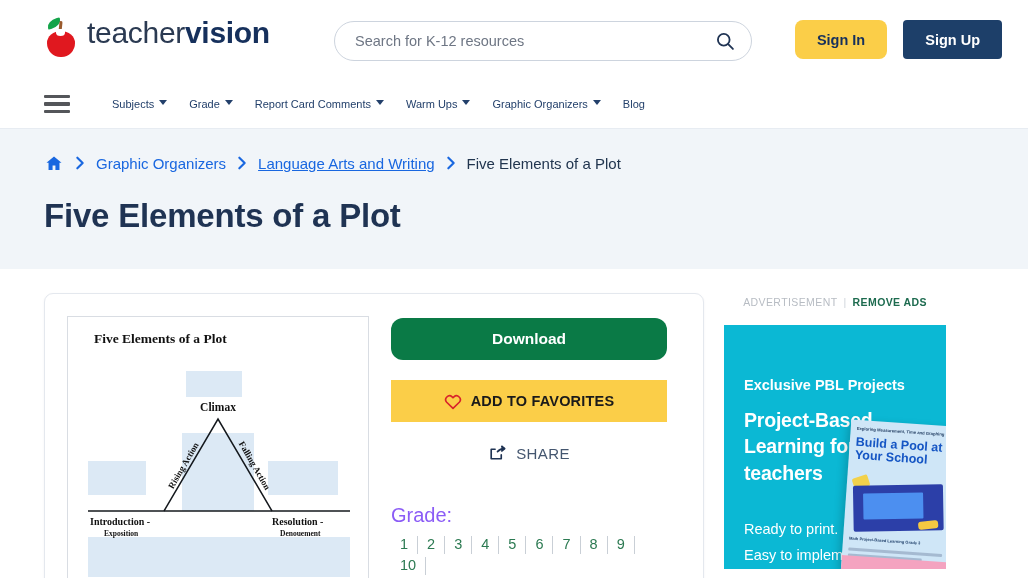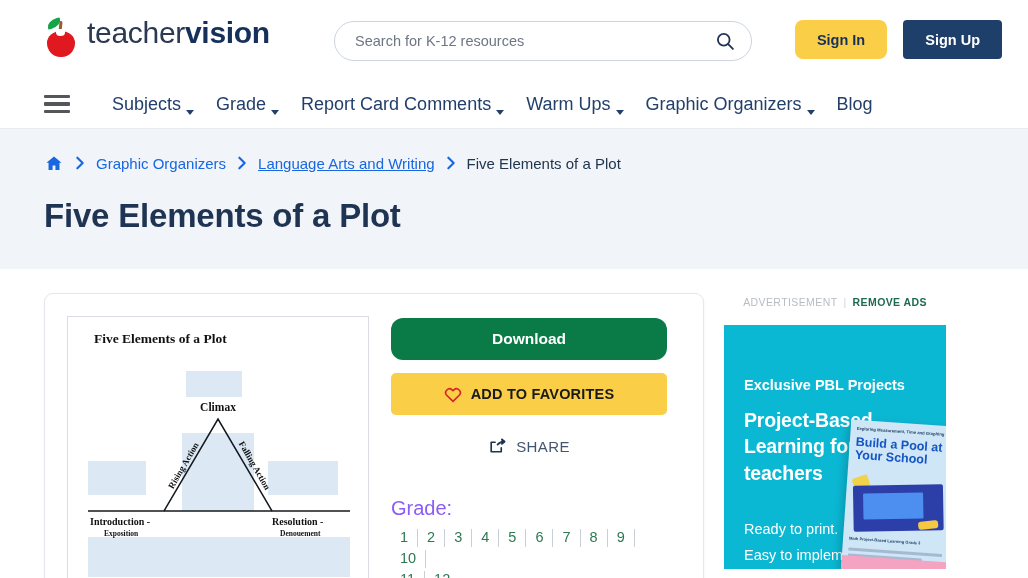--- a/index.html
+++ b/index.html
@@ -99,22 +99,22 @@
   .nav {
     height: 48px;
     display: flex; align-items: center;
     padding: 0 44px;
     gap: 22px;
     background: #ffffff;
   }
   .hamburger { display: flex; flex-direction: column; justify-content: space-between; width: 26px; height: 18px; cursor: pointer; margin-right: 20px; }
   .hamburger span { display: block; height: 3.4px; background: #54565a; border-radius: 1px; }
   .nav-item {
-    display: flex; align-items: flex-end; gap: 5px;
-    font-size: 18px; color: #23406b;
+    display: flex; align-items: flex-start; gap: 5px;
+    font-size: 11px; color: #23406b;
     cursor: pointer; white-space: nowrap;
   }
   .caret {
     width: 0; height: 0;
     border-left: 4.5px solid transparent;
     border-right: 4.5px solid transparent;
     border-top: 5px solid #23406b;
     margin-top: 2px;
   }
 
@@ -177,23 +177,23 @@
   .actions { width: 276px; padding-top: 2px; }
   .btn-download {
     display: block; width: 276px; height: 42px;
     background: #0a7a46; color: #ffffff;
     border: none; border-radius: 12px;
     font-size: 15.5px; font-weight: 700; cursor: pointer;
     font-family: "Liberation Sans", sans-serif;
   }
   .btn-fav {
     display: flex; align-items: center; justify-content: center; gap: 9px;
-    width: 276px; height: 42px; margin-top: 13px;
+    width: 276px; height: 42px; margin-top: 20px;
     background: #fbce48; color: #1a1a1a;
-    border: none; border-radius: 5px;
+    border: none; border-radius: 0;
     font-size: 14.5px; font-weight: 700; letter-spacing: 0.2px; cursor: pointer;
     font-family: "Liberation Sans", sans-serif;
   }
   .heart-icon { width: 18px; height: 17px; color: #d8232a; }
   .share-row {
     display: flex; align-items: center; justify-content: center; gap: 9px;
     width: 276px; height: 30px; margin-top: 16px; cursor: pointer;
   }
   .share-icon { width: 19px; height: 18px; color: #1f3353; }
   .share-label { font-size: 15px; color: #44566f; letter-spacing: 0.4px; }

